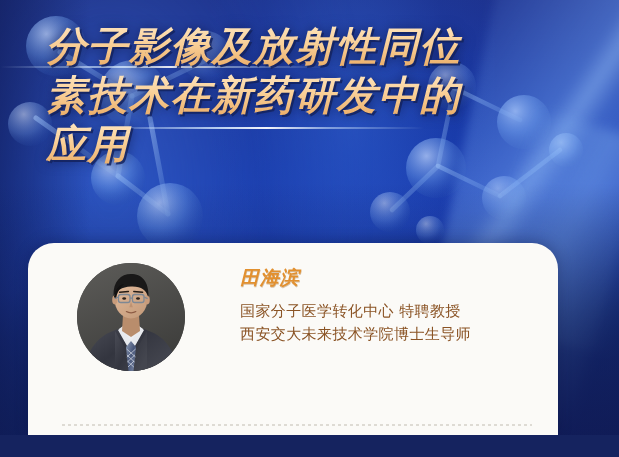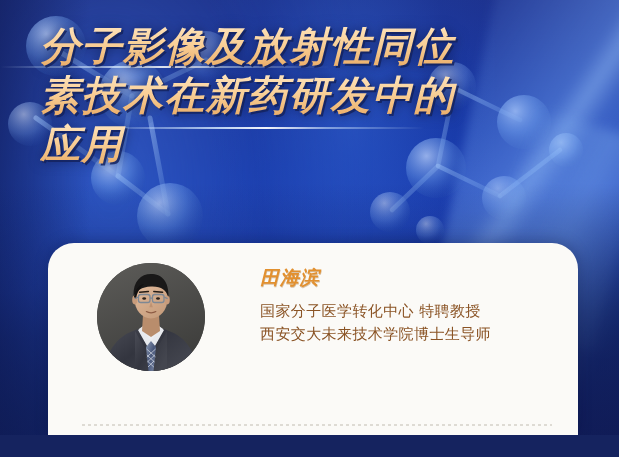--- a/index.html
+++ b/index.html
@@ -76,21 +76,21 @@
     height: 2px;
     background: linear-gradient(to right, rgba(255,255,255,0) 0%, rgba(215,235,255,0.85) 38%, rgba(255,255,255,0.95) 52%, rgba(215,235,255,0.55) 70%, rgba(255,255,255,0) 100%);
     filter: blur(0.6px);
   }
   .streak.s1 { left: 0px;   top: 66px;  width: 330px; }
   .streak.s2 { left: 95px;  top: 127px; width: 330px; }
 
   
   .headline {
     position: absolute;
-    left: 40px; top: 22px;
+    left: 46px; top: 22px;
     width: 540px;
     z-index: 6;
   }
   .headline .hl-line {
     font-size: 40px;
     line-height: 49px;
     letter-spacing: 1.5px;
     font-weight: bold;
     font-style: italic;
     white-space: nowrap;
@@ -100,21 +100,21 @@
     background-clip: text;
     -webkit-text-fill-color: transparent;
     filter: drop-shadow(2px 2px 0px rgba(20,35,95,0.85))
             drop-shadow(0px 0px 6px rgba(10,20,70,0.55));
     font-family: "DejaVu Sans", "Liberation Sans", sans-serif;
   }
 
   
   .card {
     position: absolute;
-    left: 48px; top: 243px;
+    left: 28px; top: 243px;
     width: 530px; height: 192px;
     background: #fbfaf7;
     border-radius: 26px 26px 0 0;
     z-index: 8;
     box-shadow: 0 -2px 14px rgba(5,12,50,0.28);
     overflow: hidden;
   }
 
   .avatar-wrap {
     position: absolute;

